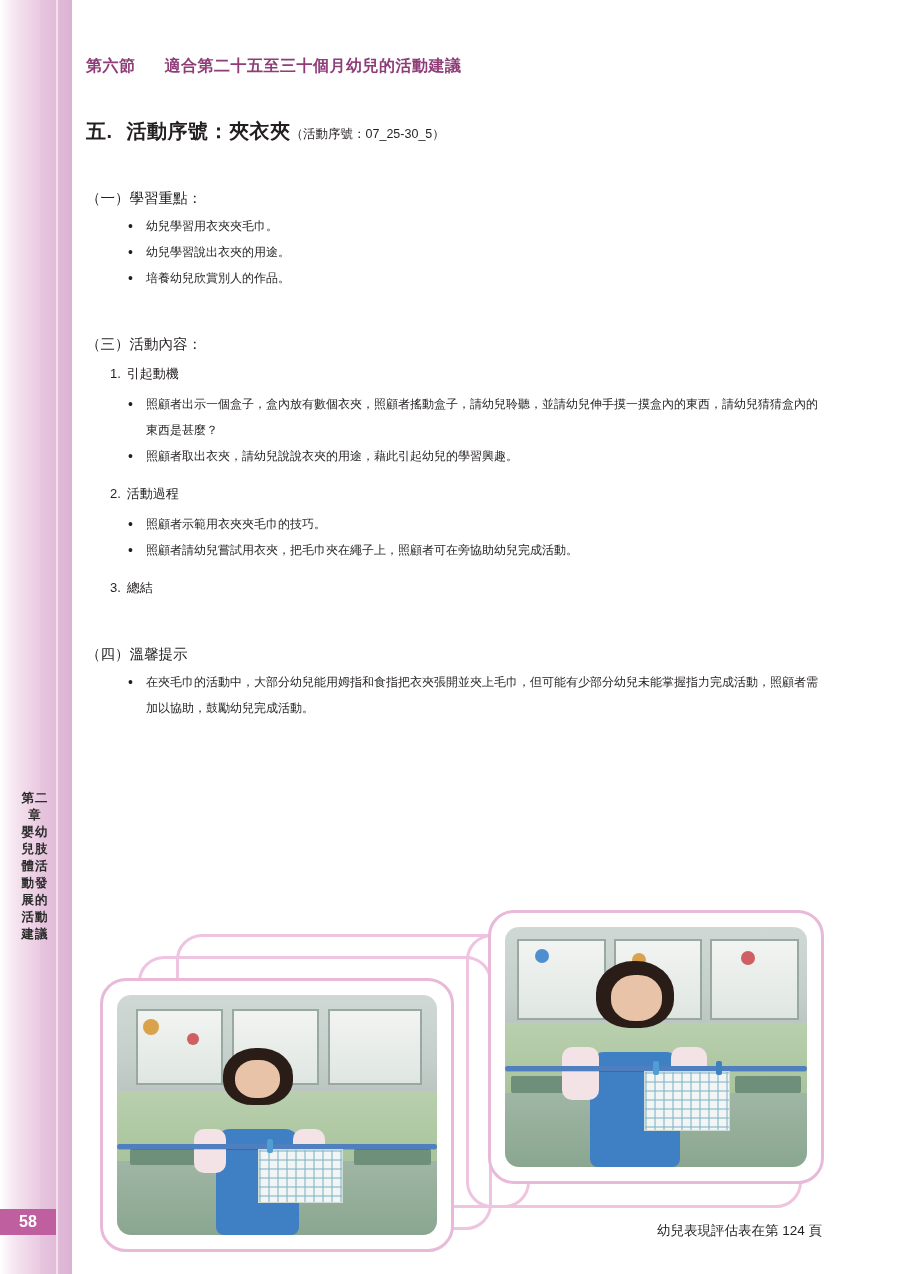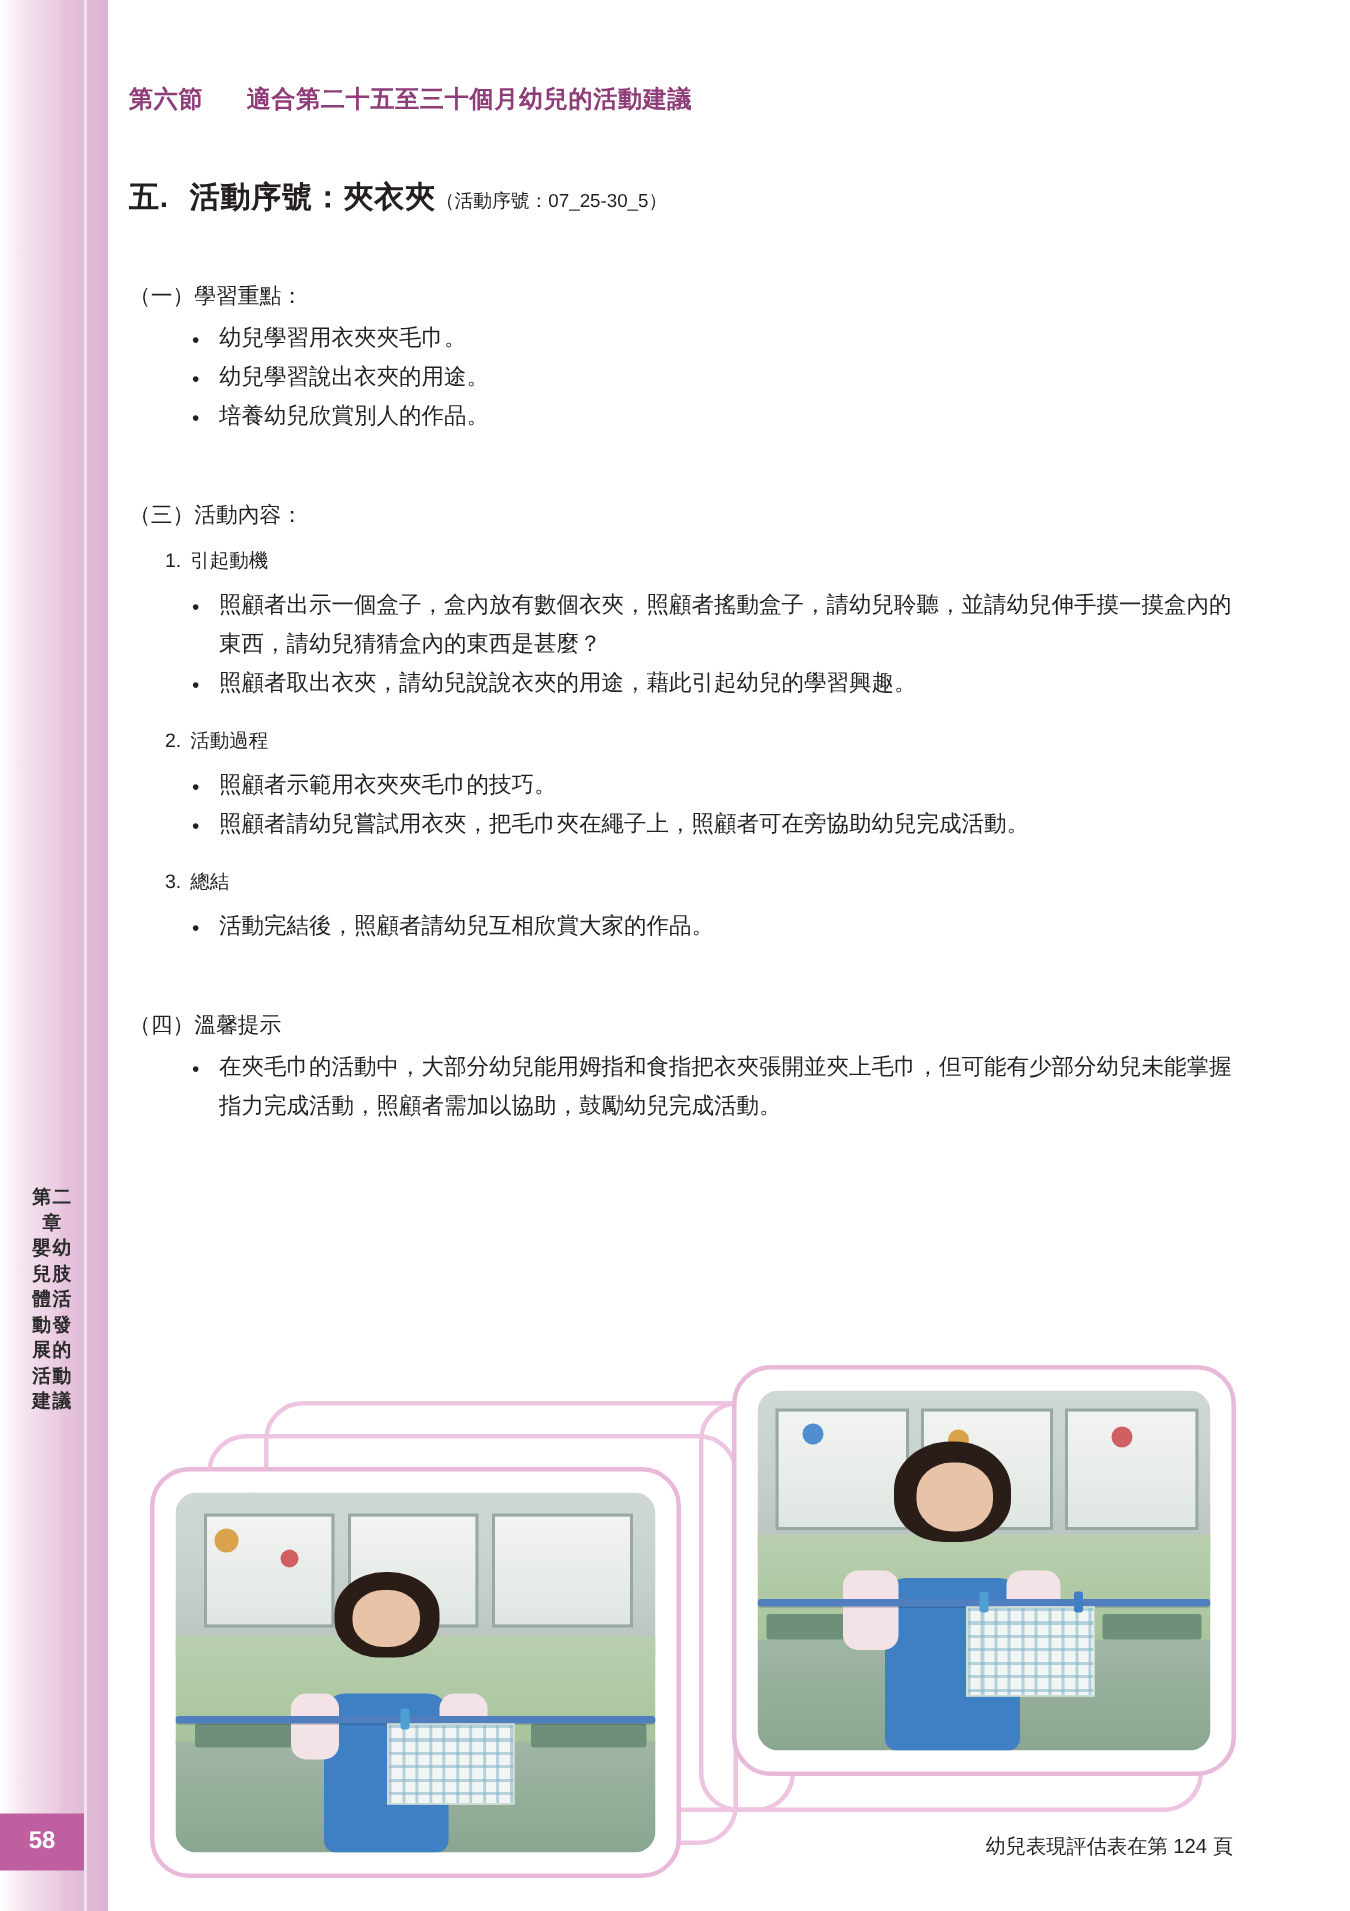--- a/index.html
+++ b/index.html
@@ -63,21 +63,21 @@
   }
   .chapter-label .ch-title {
     font-weight: bold;
   }
 
   .page-number-box {
     position: absolute;
     left: 0;
     top: 1209px;
     width: 56px;
-    height: 38px;
+    height: 26px;
     background: #c05fa0;
     color: #ffffff;
     font-size: 16px;
     font-weight: bold;
     display: flex;
     align-items: center;
     justify-content: center;
   }
 
   
@@ -136,21 +136,21 @@
 
   ul.bullets {
     list-style: none;
     margin: 4px 0 0 0;
     padding: 0;
   }
   ul.bullets > li {
     position: relative;
     padding-left: 18px;
     margin-left: 42px;
-    font-size: 15px;
+    font-size: 12px;
     line-height: 26px;
   }
   ul.bullets > li::before {
     content: "\2022";
     position: absolute;
     left: 0;
     top: 0;
     font-size: 14px;
   }
 
@@ -354,23 +354,20 @@
         <ul class="bullets">
           <li>照顧者示範用衣夾夾毛巾的技巧。</li>
           <li>照顧者請幼兒嘗試用衣夾，把毛巾夾在繩子上，照顧者可在旁協助幼兒完成活動。</li>
         </ul>
       </div>
 
       <div class="num-group">
         <div class="num-item">
           <span class="n">3.</span><span>總結</span>
         </div>
-        <ul class="bullets">
-          <li>活動完結後，照顧者請幼兒互相欣賞大家的作品。</li>
-        </ul>
       </div>
 
     </div>
   </div>
 
   <div class="block">
     <div class="block-title">（四）溫馨提示</div>
     <ul class="bullets">
       <li>在夾毛巾的活動中，大部分幼兒能用姆指和食指把衣夾張開並夾上毛巾，但可能有少部分幼兒未能掌握指力完成活動，照顧者需加以協助，鼓勵幼兒完成活動。</li>
     </ul>

